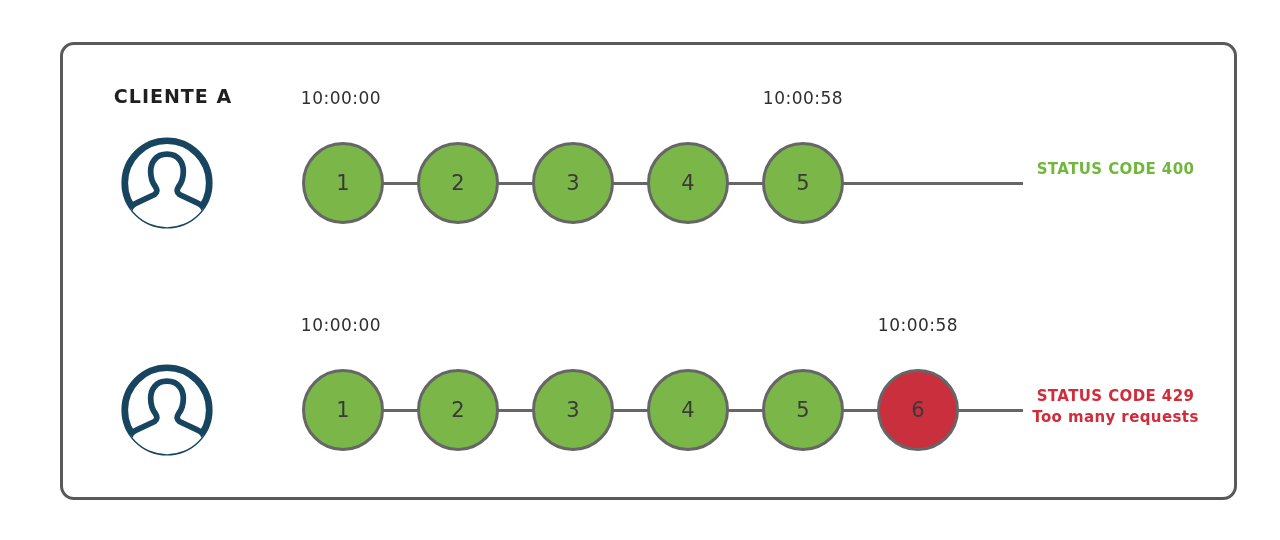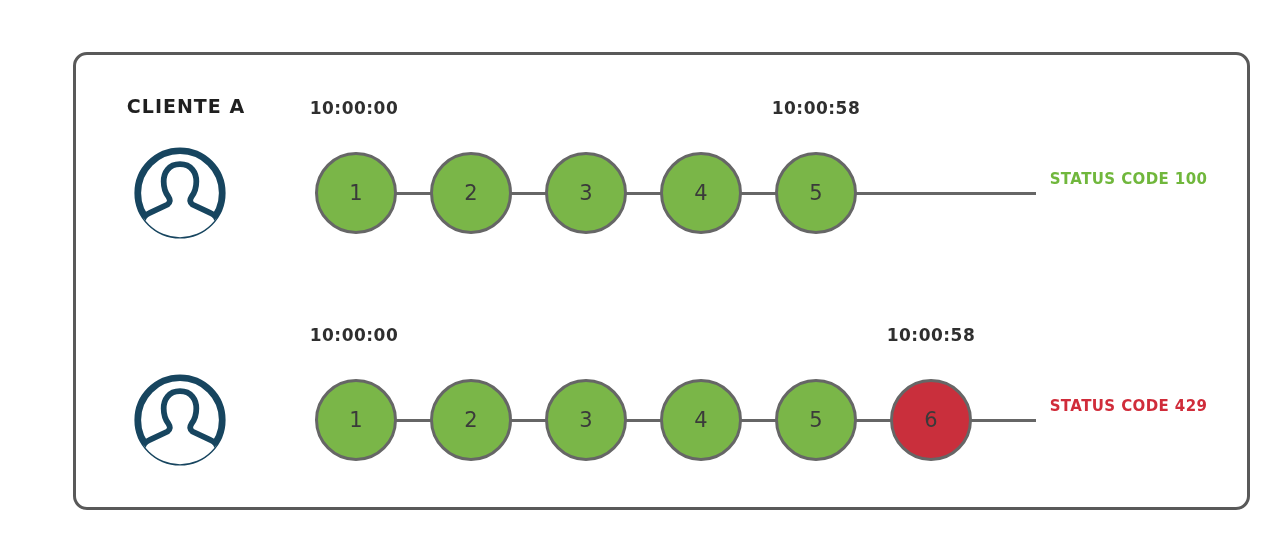--- a/index.html
+++ b/index.html
@@ -6,26 +6,25 @@
   .canvas {
     position: relative;
     width: 1280px;
     height: 540px;
     background: #ffffff;
     font-family: "DejaVu Sans", sans-serif;
     overflow: hidden;
   }
   .frame {
     position: absolute;
-    left: 60px; top: 52px;
+    left: 60px; top: 42px;
     width: 1171px; height: 452px;
     border: 3px solid #595959;
     border-radius: 14px;
     background: #ffffff;
-    margin-left: 13px;
   }
   .row { position: absolute; left: 0; width: 100%; height: 200px; }
   .row-a { top: 38px; }
   .row-b { top: 265px; }
 
   .client-label {
     position: absolute;
     left: 30px; top: 2px; width: 160px;
     text-align: center;
     font-size: 19px;
@@ -36,21 +35,21 @@
   .avatar {
     position: absolute;
     left: 56px; top: 52px;
     width: 96px; height: 96px;
   }
   .timestamp {
     position: absolute;
     top: 5px; width: 130px;
     text-align: center;
     font-size: 17px;
-    font-weight: bold;
+    font-weight: normal;
     color: #2f2f2f;
     letter-spacing: 0.5px;
   }
   .start-pos { left: 213px; }
   .end-pos-a { left: 675px; }
   .end-pos-b { left: 790px; }
 
   .connector {
     position: absolute;
     left: 280px; top: 99px;
@@ -110,21 +109,21 @@
       <div class="timestamp end-pos-a">10:00:58</div>
       <div class="connector"></div>
       <div>
           <div class="circle ok" style="left: 239px;">1</div>
           <div class="circle ok" style="left: 354px;">2</div>
           <div class="circle ok" style="left: 469px;">3</div>
           <div class="circle ok" style="left: 584px;">4</div>
           <div class="circle ok" style="left: 699px;">5</div>
         </div>
       <div class="status ok">
-        <div>STATUS CODE 100</div>
+        <div>STATUS CODE 400</div>
       </div>
     </div>
 
     <div class="row row-b">
       <div class="avatar">
         <svg viewBox="0 0 100 100" width="96" height="96">
           <defs>
               <clipPath id="clipB">
                 <circle cx="50" cy="50" r="46"></circle>
               </clipPath>
@@ -141,17 +140,18 @@
       <div>
           <div class="circle ok" style="left: 239px;">1</div>
           <div class="circle ok" style="left: 354px;">2</div>
           <div class="circle ok" style="left: 469px;">3</div>
           <div class="circle ok" style="left: 584px;">4</div>
           <div class="circle ok" style="left: 699px;">5</div>
           <div class="circle limited" style="left: 814px;">6</div>
         </div>
       <div class="status limited">
         <div>STATUS CODE 429</div>
+        <div>Too many requests</div>
       </div>
     </div>
 
   </div>
 </div>
 
 </body></html>

